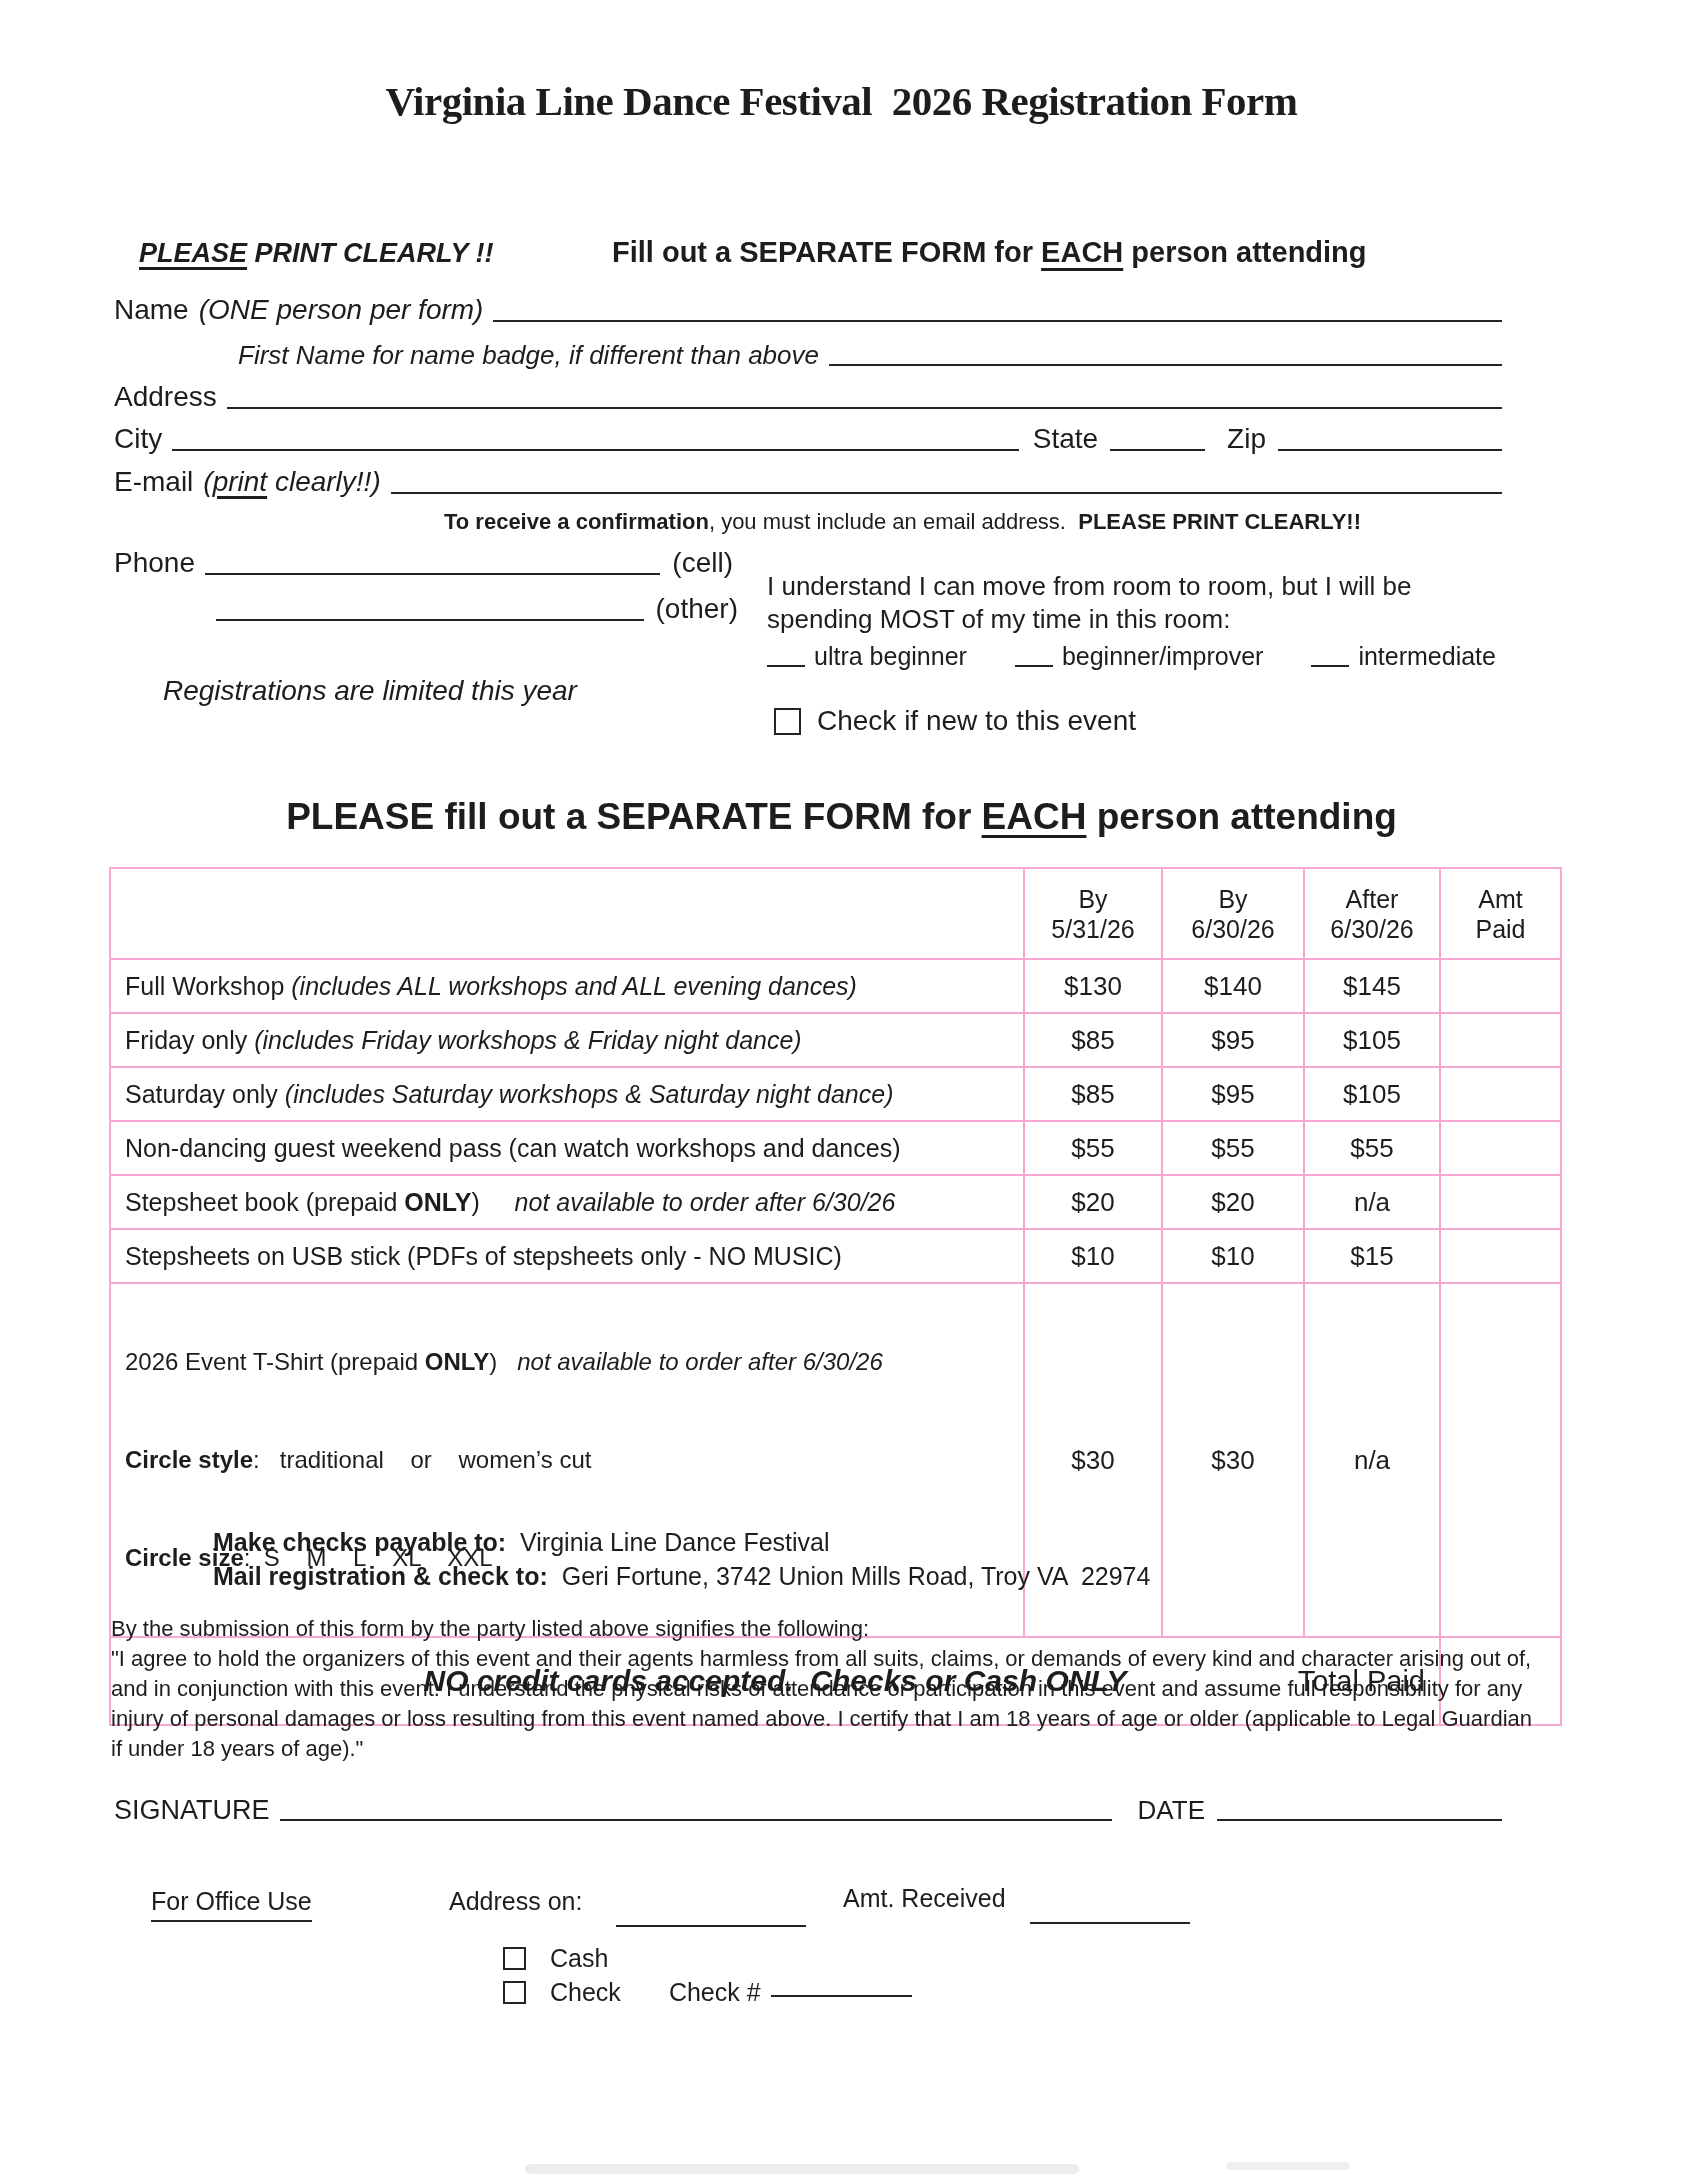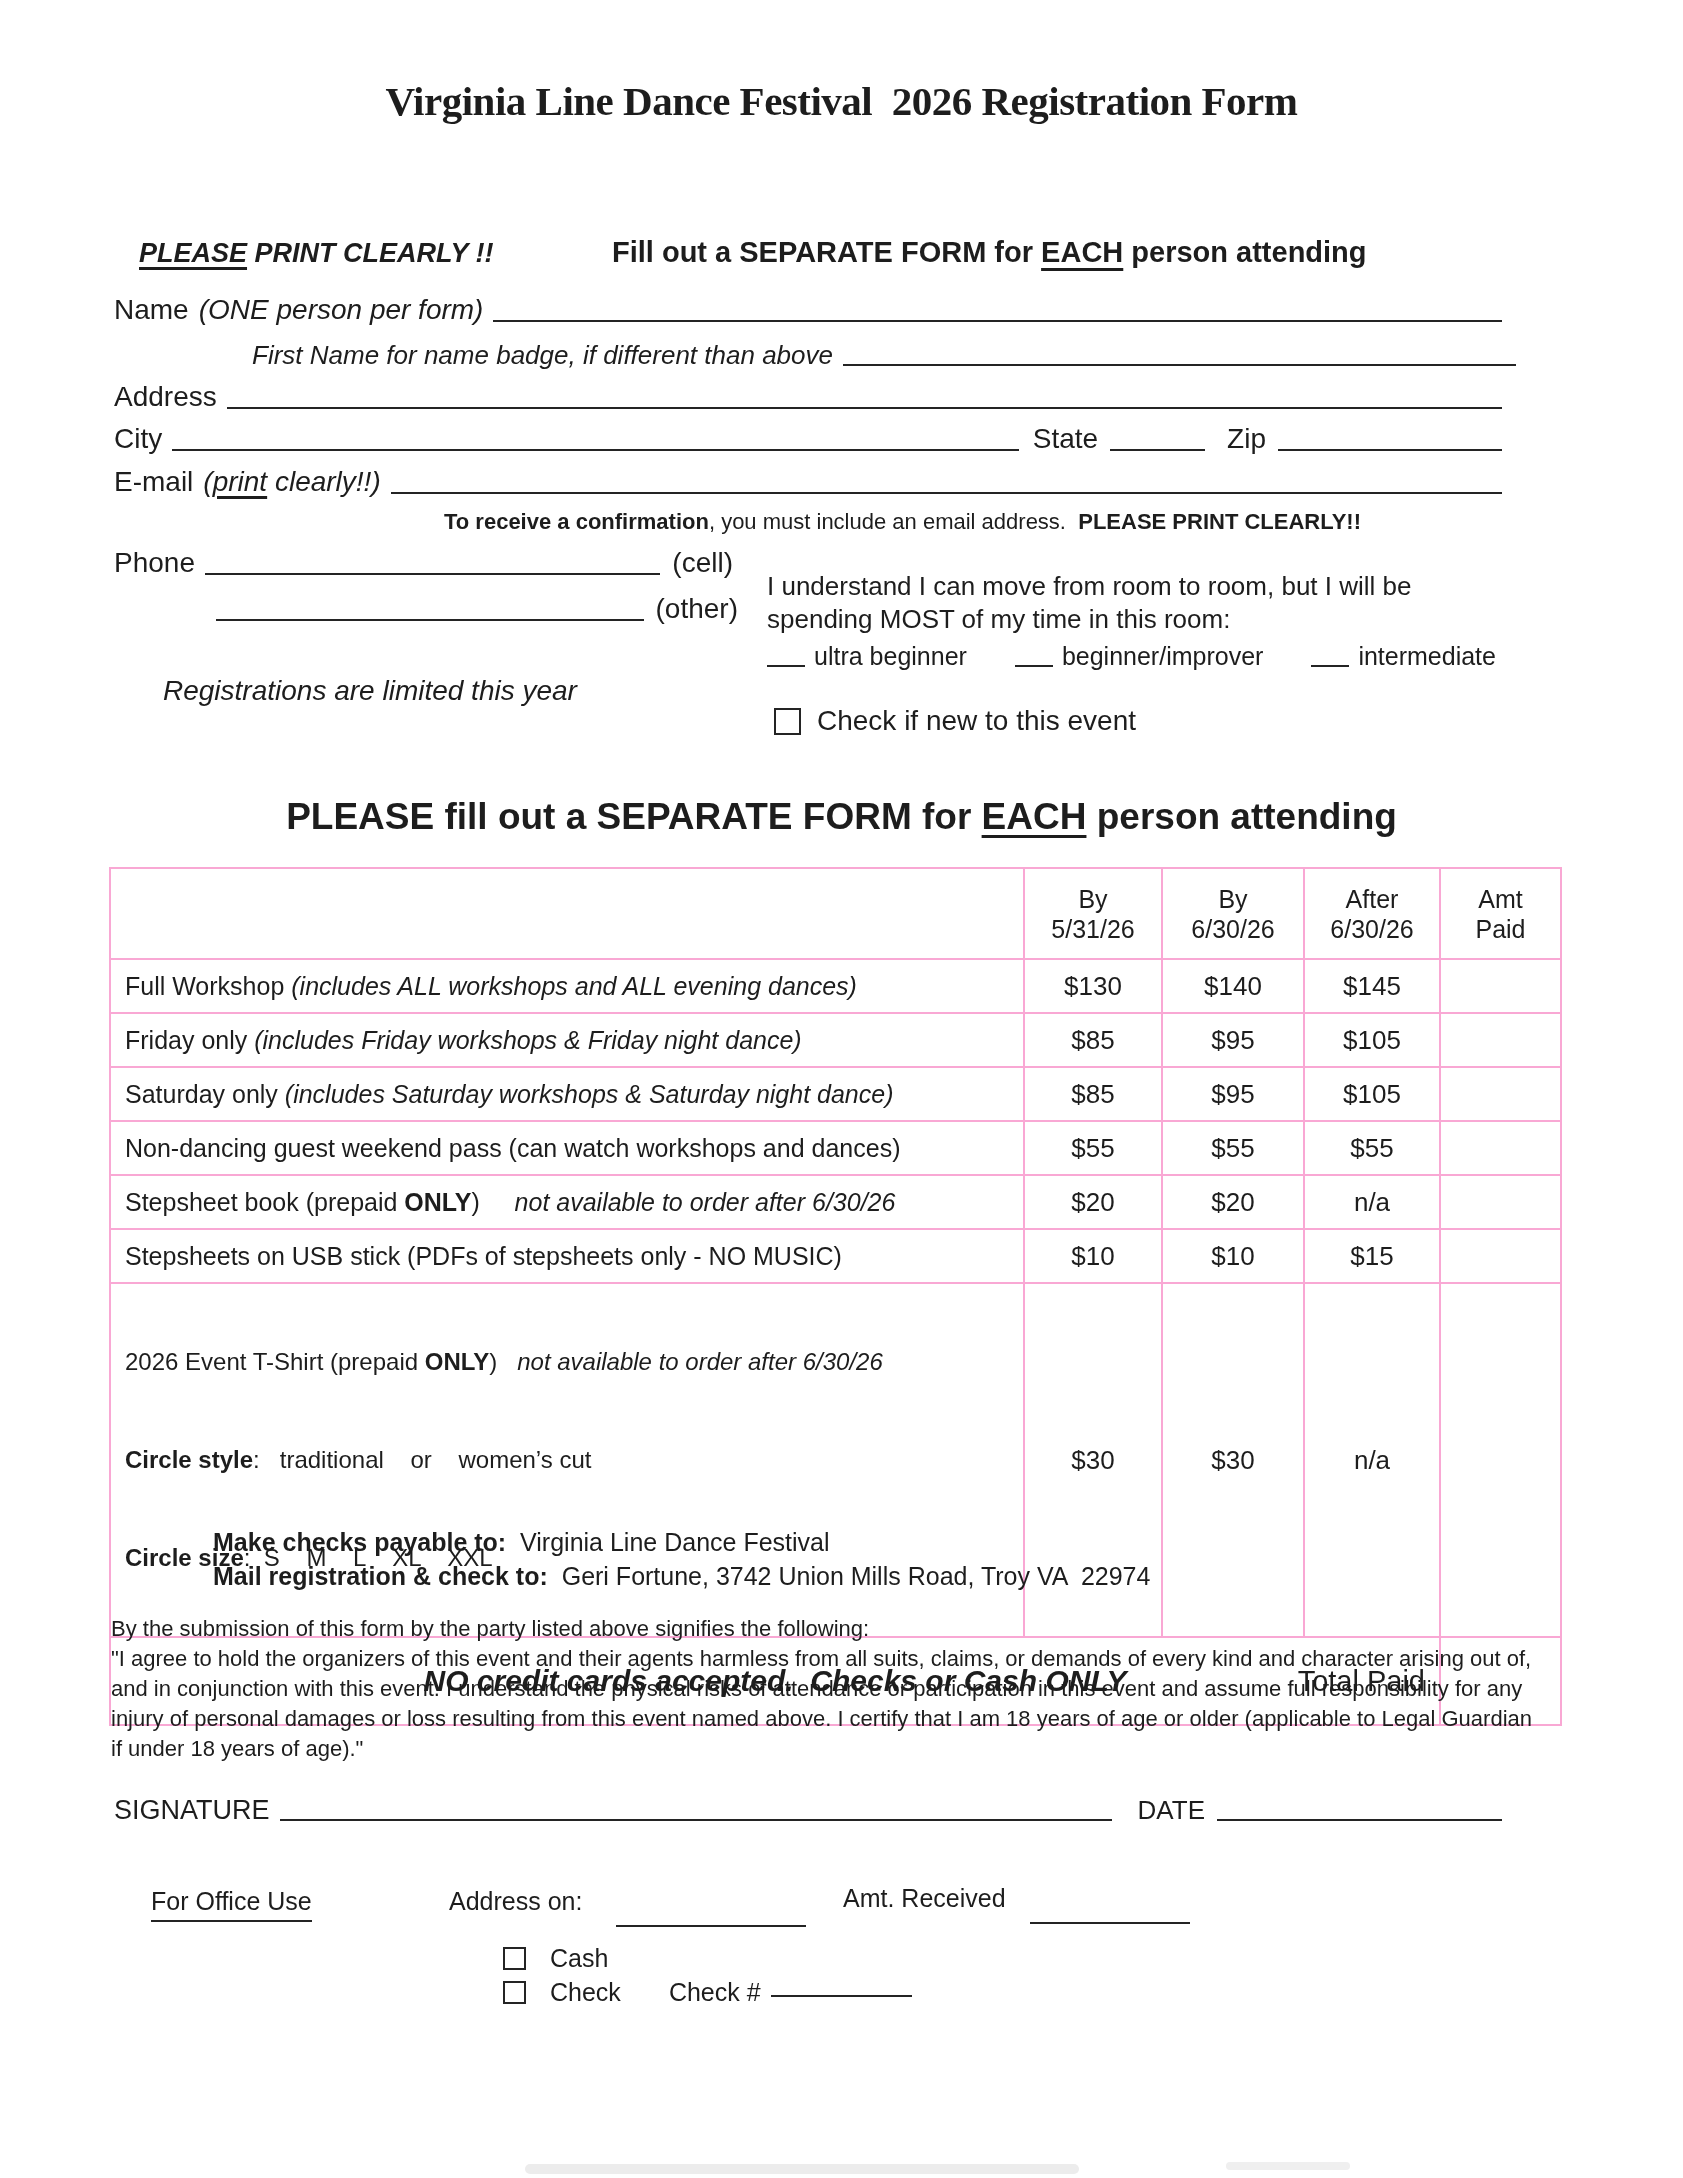--- a/index.html
+++ b/index.html
@@ -114,21 +114,21 @@
   <div class="abs print-clearly"><span class="u2">PLEASE</span><span> PRINT CLEARLY !!</span></div>
 
   <div class="abs fill-out"><span>Fill out a SEPARATE FORM for </span><span class="u3">EACH</span><span> person attending</span></div>
 
   <div class="row" style="top:293px;left:114px;width:1388px;">
     <span class="lbl">Name</span>
     <span class="lbl it" style="margin-left:10px;">(ONE person per form)</span>
     <span class="fl"></span>
   </div>
 
-  <div class="row" style="top:340px;left:238px;width:1264px;margin-left:14px;">
+  <div class="row" style="top:340px;left:238px;width:1264px;">
     <span class="lbl it" style="font-size:26px;">First Name for name badge, if different than above</span>
     <span class="fl"></span>
   </div>
 
   <div class="row" style="top:380px;left:114px;width:1388px;">
     <span class="lbl">Address</span>
     <span class="fl"></span>
   </div>
 
   <div class="row" style="top:422px;left:114px;width:1388px;">

